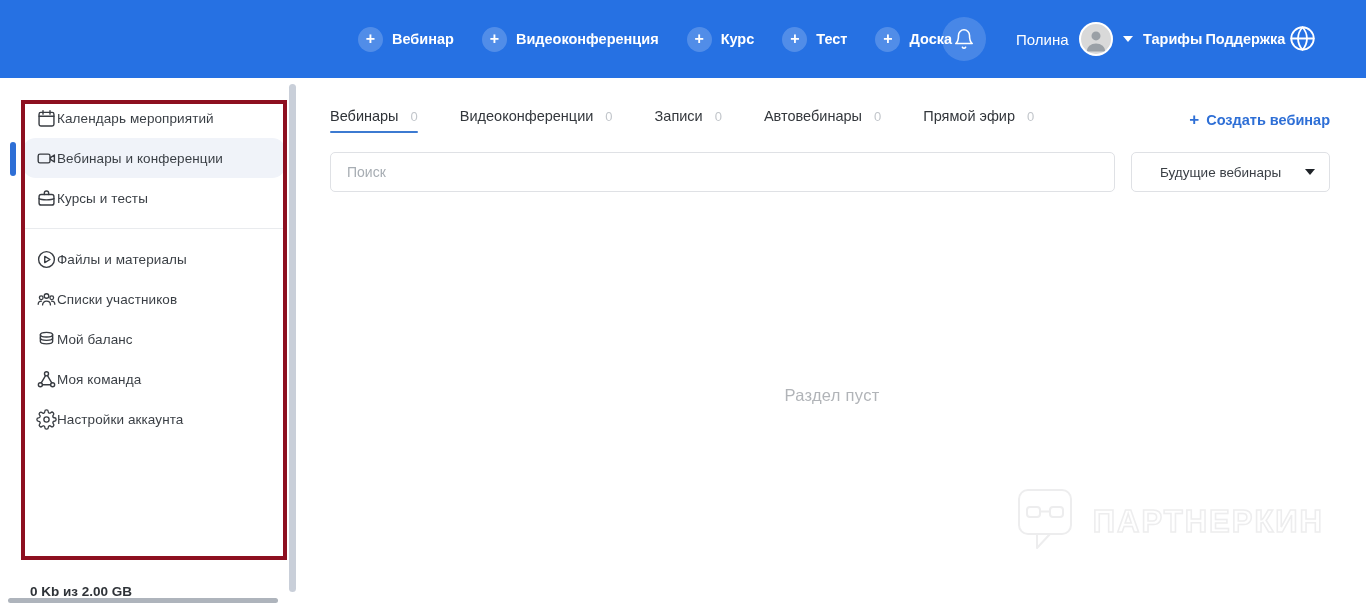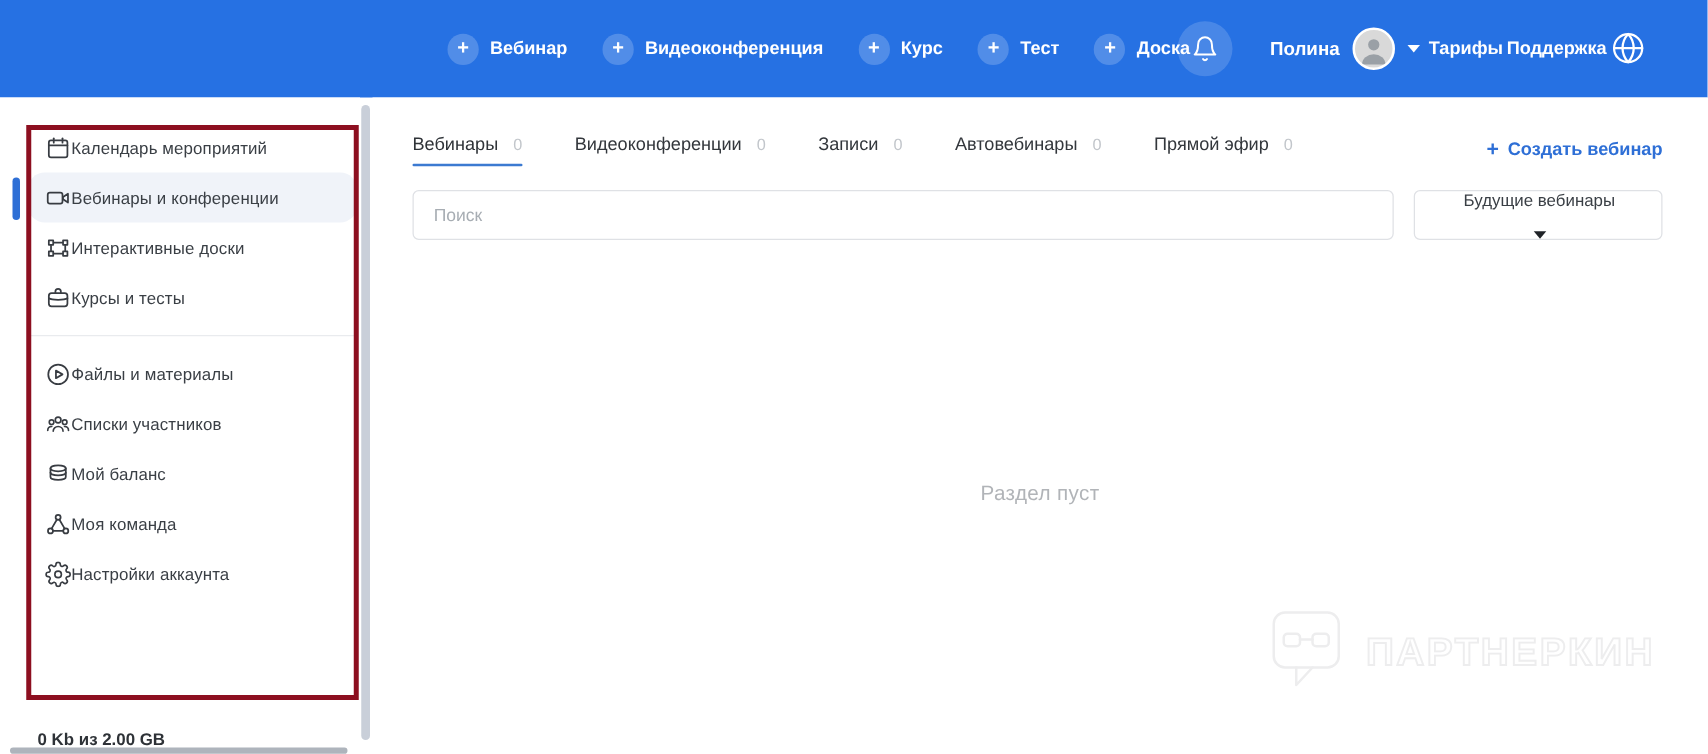--- a/index.html
+++ b/index.html
@@ -31,21 +31,21 @@
   }
   .hbtn .hbtn-label { color: #fff; font-size: 14.5px; font-weight: 700; }
 
   .bell-wrap {
     position: absolute; left: 942px; top: 17px;
     width: 44px; height: 44px; border-radius: 50%;
     background: rgba(255,255,255,.16);
     display: flex; align-items: center; justify-content: center; cursor: pointer;
   }
   .user-wrap { position: absolute; left: 1016px; top: 0; height: 78px; display: flex; align-items: center; gap: 10px; cursor: pointer; }
-  .user-name { color: #fff; font-size: 15px; font-weight: 700; }
+  .user-name { color: #fff; font-size: 15px; font-weight: 400; }
   .avatar {
     width: 34px; height: 34px; border-radius: 50%;
     border: 2.5px solid #ffffff; background: #d9d9d9; overflow: hidden;
     display: flex; align-items: center; justify-content: center;
   }
   .caret-down {
     width: 0; height: 0; border-left: 5.5px solid transparent; border-right: 5.5px solid transparent;
     border-top: 6.5px solid #ffffff;
   }
   .header-links { position: absolute; left: 1143px; top: 0; height: 78px; display: flex; align-items: center; gap: 3px; }
@@ -106,21 +106,21 @@
     position: absolute; left: 32px; top: 74px; width: 785px; height: 40px;
     border: 1px solid #dfe1e5; border-radius: 5px; outline: none;
     padding: 0 16px; font-size: 14px; color: #3a3f45;
     font-family: "Liberation Sans", sans-serif;
   }
   .search-input::placeholder { color: #a7adb3; }
   .filter-select {
     position: absolute; right: 36px; top: 74px; width: 199px; height: 40px;
     border: 1px solid #dfe1e5; border-radius: 5px; background: #fff;
     display: flex; align-items: center; justify-content: space-between;
-    padding: 0 14px 0 16px; cursor: pointer; flex-direction: column;
+    padding: 0 14px 0 28px; cursor: pointer;
   }
   .filter-select .filter-value { font-size: 13.5px; color: #3a3f45; }
   .filter-select .caret {
     width: 0; height: 0; border-left: 5.5px solid transparent; border-right: 5.5px solid transparent;
     border-top: 6.5px solid #1f2328;
   }
 
   .empty-text {
     position: absolute; left: 0; width: 100%; top: 308px; text-align: center;
     color: #b1b4b8; font-size: 16.5px; font-weight: 500; letter-spacing: .3px;
@@ -213,30 +213,20 @@
     </div>
 
     <div class="side-item active">
       <svg width="21" height="21" viewBox="0 0 24 24" fill="none" stroke="#383c42" stroke-width="1.6" stroke-linecap="round" stroke-linejoin="round">
         <rect x="2.5" y="7" width="13.5" height="10" rx="2"></rect>
         <path d="M16.5 11l4.5-3v8l-4.5-3z"></path>
       </svg>
       <span class="label">Вебинары и конференции</span>
     </div>
 
-    <div class="side-item">
-      <svg width="21" height="21" viewBox="0 0 24 24" fill="none" stroke="#383c42" stroke-width="1.6" stroke-linejoin="round">
-        <rect x="5.5" y="7" width="13" height="10"></rect>
-        <rect x="3.5" y="5" width="4" height="4" fill="#ffffff"></rect>
-        <rect x="16.5" y="5" width="4" height="4" fill="#ffffff"></rect>
-        <rect x="3.5" y="15" width="4" height="4" fill="#ffffff"></rect>
-        <rect x="16.5" y="15" width="4" height="4" fill="#ffffff"></rect>
-      </svg>
-      <span class="label">Интерактивные доски</span>
-    </div>
 
     <div class="side-item">
       <svg width="21" height="21" viewBox="0 0 24 24" fill="none" stroke="#383c42" stroke-width="1.6" stroke-linecap="round" stroke-linejoin="round">
         <rect x="3.5" y="7.5" width="17" height="12" rx="2.5"></rect>
         <path d="M9.5 7.5V6a2.5 2.5 0 0 1 5 0v1.5"></path>
         <path d="M3.5 12.2c2.8 1.9 14.2 1.9 17 0"></path>
       </svg>
       <span class="label">Курсы и тесты</span>
     </div>
 

